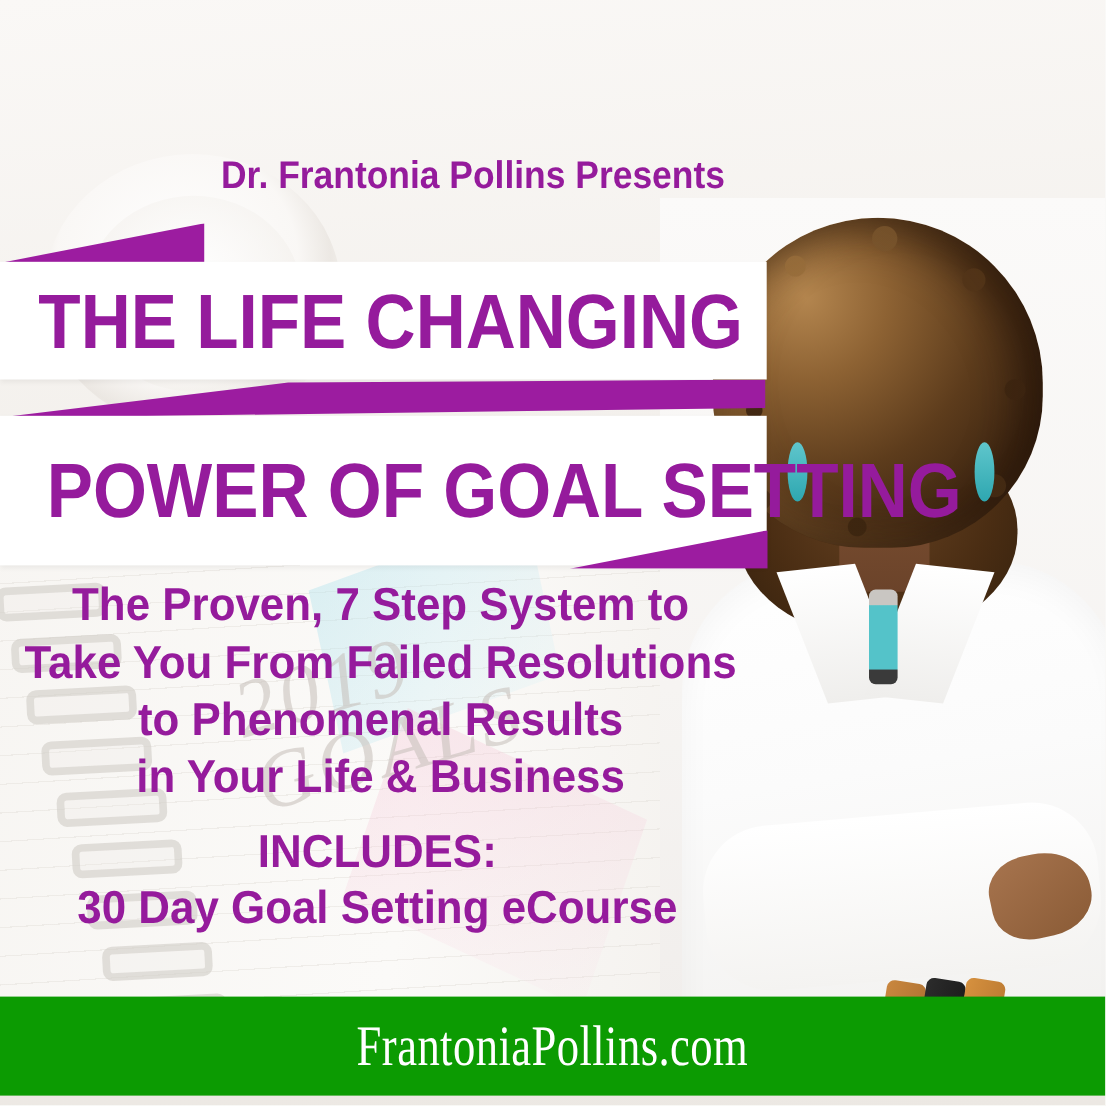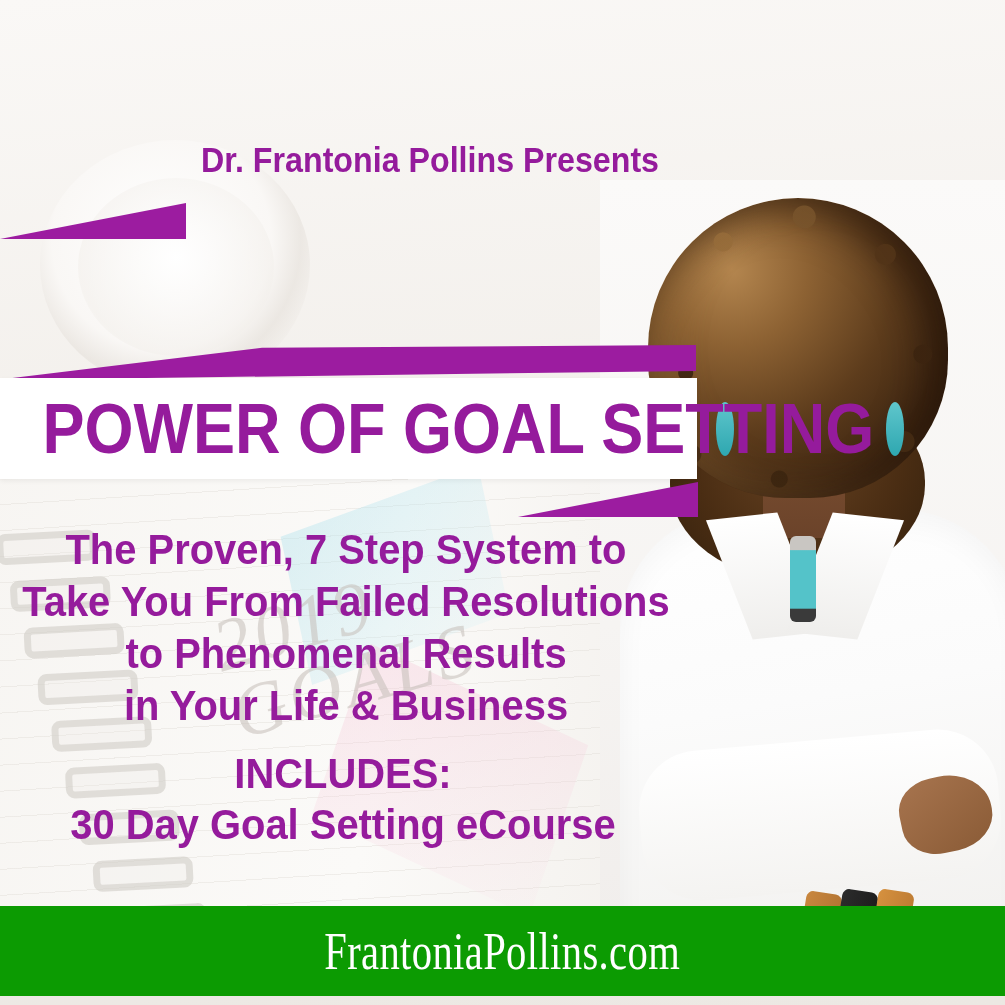--- a/index.html
+++ b/index.html
@@ -323,21 +323,21 @@
     display: flex;
     align-items: center;
   }
   .band-1 {
     left: 0; top: 238px;
     width: 697px; height: 107px;
     box-shadow: 0 2px 5px rgba(0,0,0,0.06);
   }
   .band-2 {
     left: 0; top: 378px;
-    width: 697px; height: 101px;
+    width: 697px; height: 136px;
     box-shadow: 0 2px 5px rgba(0,0,0,0.06);
     align-items: center;
   }
   .band-text {
     width: 100%;
     text-align: center;
     color: #951B9C;
     font-family: "Liberation Sans Narrow", "Liberation Sans", sans-serif;
     font-weight: bold;
     white-space: nowrap;
@@ -420,20 +420,23 @@
     <div class="bangle b2"></div>
     <div class="bangle b3"></div>
     <div class="ph-hand"></div>
 
   </div>
 
 
   <div class="presenter">Dr. Frantonia Pollins Presents</div>
 
   <div class="wedge wedge-top"></div>
+  <div class="band band-1">
+    <span class="band-text">THE LIFE CHANGING</span>
+  </div>
 
   <div class="wedge wedge-mid"></div>
   <div class="band band-2">
     <span class="band-text">POWER OF GOAL SETTING</span>
   </div>
   <div class="wedge wedge-bot"></div>
 
   <div class="subtitle">
     <div>The Proven, 7 Step System to</div>
     <div>Take You From Failed Resolutions</div>

